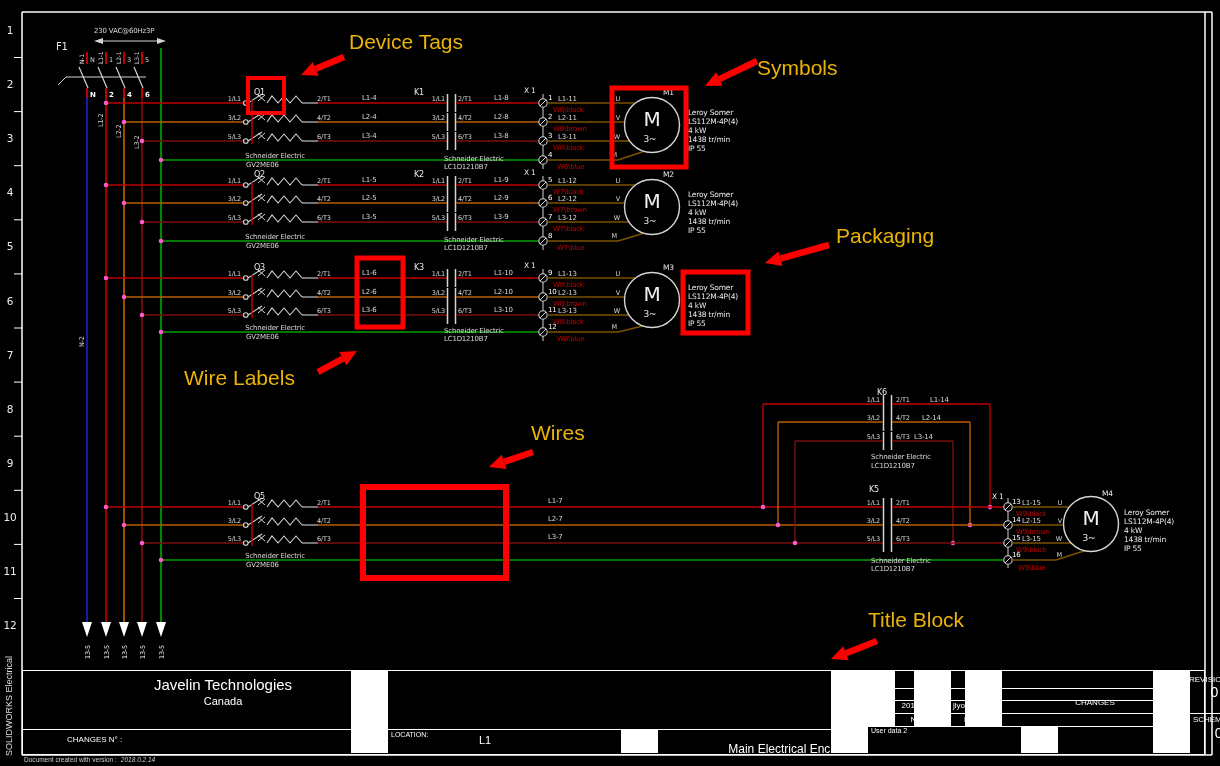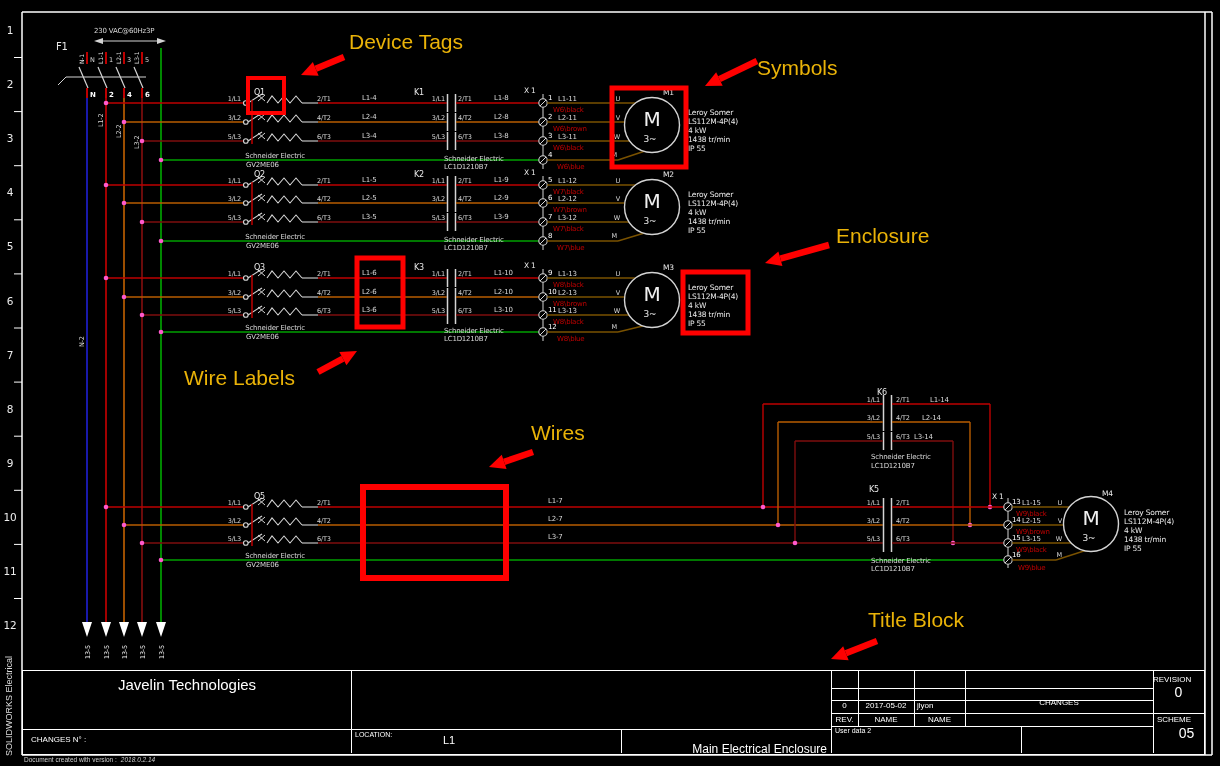--- a/index.html
+++ b/index.html
@@ -11,21 +11,21 @@
   #ann-device-tags{left:349px;top:30px;}
   #ann-symbols{left:757px;top:41px;margin-top:15px;}
   #ann-attributes{left:836px;top:224px;}
   #ann-wire-labels{left:184px;top:366px;text-align:center;}
   #ann-wires{left:531px;top:421px;}
   #ann-title-block{left:868px;top:608px;}
   .tb{position:absolute;left:22px;top:670px;width:1183px;height:85px;border:1.5px solid #fff;
       box-sizing:border-box;color:#fff;}
   .tb .v{position:absolute;width:1px;background:#fff;}
   .tb .h{position:absolute;height:1px;background:#fff;}
-  .tb div{white-space:nowrap;}
+  .tb div{white-space:nowrap;padding-left:36px;}
   .abs{position:absolute;}
   .ctr{text-align:center;}
   .tb-company{left:0;top:5px;width:328px;font-size:15px;}
   .tb-country{left:0;top:24px;width:328px;font-size:11px;}
   .tb-contract{left:8px;top:64px;font-size:8px;}
   .tb-title{left:328px;top:3px;width:480px;font-size:17px;}
   .tb-loclabel{left:332px;top:60px;font-size:7px;}
   .tb-locvalue{left:388px;top:63px;font-size:11px;margin-left:32px;}
   .tb-encl{left:598px;top:71px;width:206px;font-size:12px;text-align:right;}
   .rv{font-size:8px;}
@@ -610,32 +610,33 @@
       <line x1="318" y1="372" x2="342.9124624012452" y2="358.5855971685603" stroke="#FF0000" stroke-width="6.5"></line>
       <polygon points="357,351 346.4682110740078,365.1891304179766 339.3567137284826,351.98206391914397" fill="#FF0000"></polygon>
       <line x1="533" y1="452" x2="504.14416301085663" y2="461.8372171553898" stroke="#FF0000" stroke-width="6.5"></line>
       <polygon points="489,467 501.7241085524456,454.7383907440507 506.56421746926765,468.93604356672887" fill="#FF0000"></polygon>
       <line x1="877" y1="641" x2="845.8998844752921" y2="653.1696104227118" stroke="#FF0000" stroke-width="6.5"></line>
       <polygon points="831,659 843.1668893609383,646.1852895749187 848.6328795896459,660.1539312705049" fill="#FF0000"></polygon>
     </svg>
 
   <div class="ann" id="ann-device-tags">Device Tags</div>
   <div class="ann" id="ann-symbols">Symbols</div>
-  <div class="ann" id="ann-attributes">Enclosure</div>
+  <div class="ann" id="ann-attributes">Packaging</div>
   <div class="ann" id="ann-wire-labels">Wire Labels</div>
   <div class="ann" id="ann-wires">Wires</div>
   <div class="ann" id="ann-title-block">Title Block</div>
 
   <div class="tb">
     <div class="v" style="left:328px;top:0;height:82px"></div>
     <div class="v" style="left:808px;top:0;height:82px"></div>
     <div class="v" style="left:1130px;top:0;height:82px"></div>
     <div class="h" style="left:0;top:58px;width:808px"></div>
     <div class="v" style="left:598px;top:58px;height:24px"></div>
     <div class="abs ctr tb-company">Javelin Technologies</div>
+    <div class="abs ctr tb-country">Canada</div>
     <div class="abs tb-contract">CHANGES N° :</div>
     <div class="abs tb-loclabel">LOCATION:</div>
     <div class="abs tb-locvalue">L1</div>
     <div class="abs tb-encl">Main Electrical Enclosure</div>
 
     <div class="h" style="left:808px;top:17px;width:322px"></div>
     <div class="h" style="left:808px;top:29px;width:322px"></div>
     <div class="h" style="left:808px;top:42px;width:322px"></div>
     <div class="h" style="left:808px;top:55px;width:322px"></div>
     <div class="v" style="left:835px;top:0;height:55px"></div>

